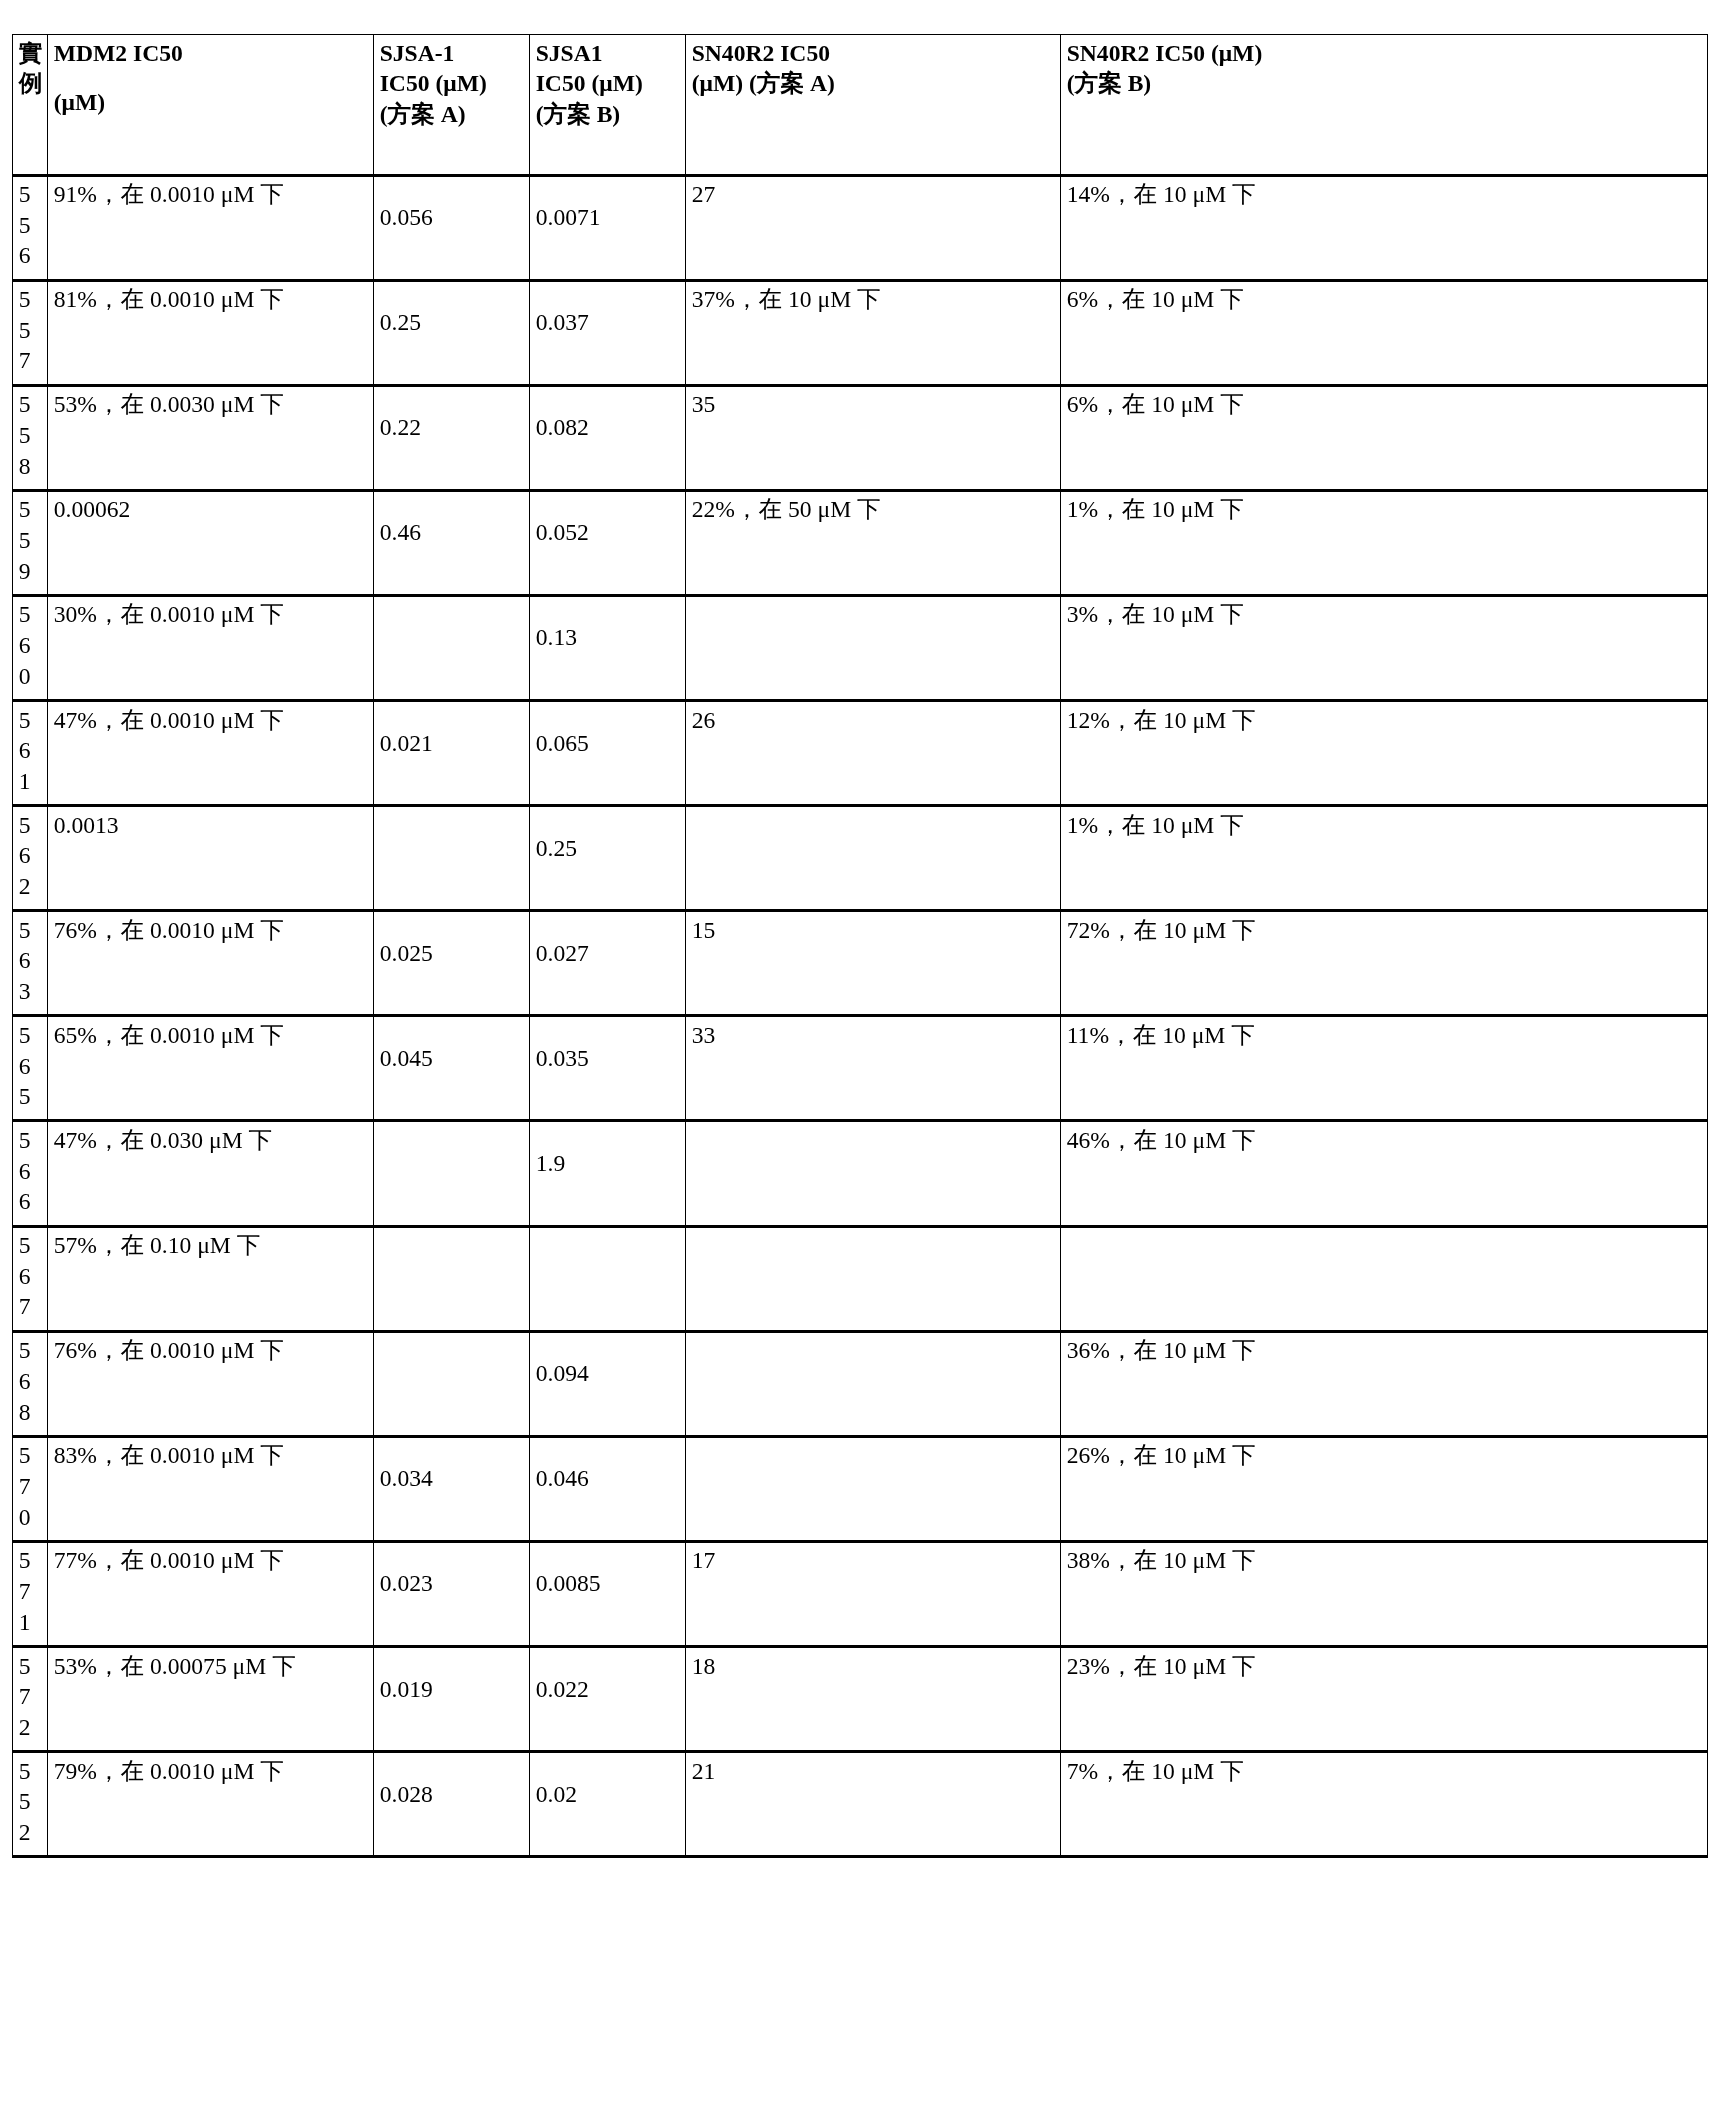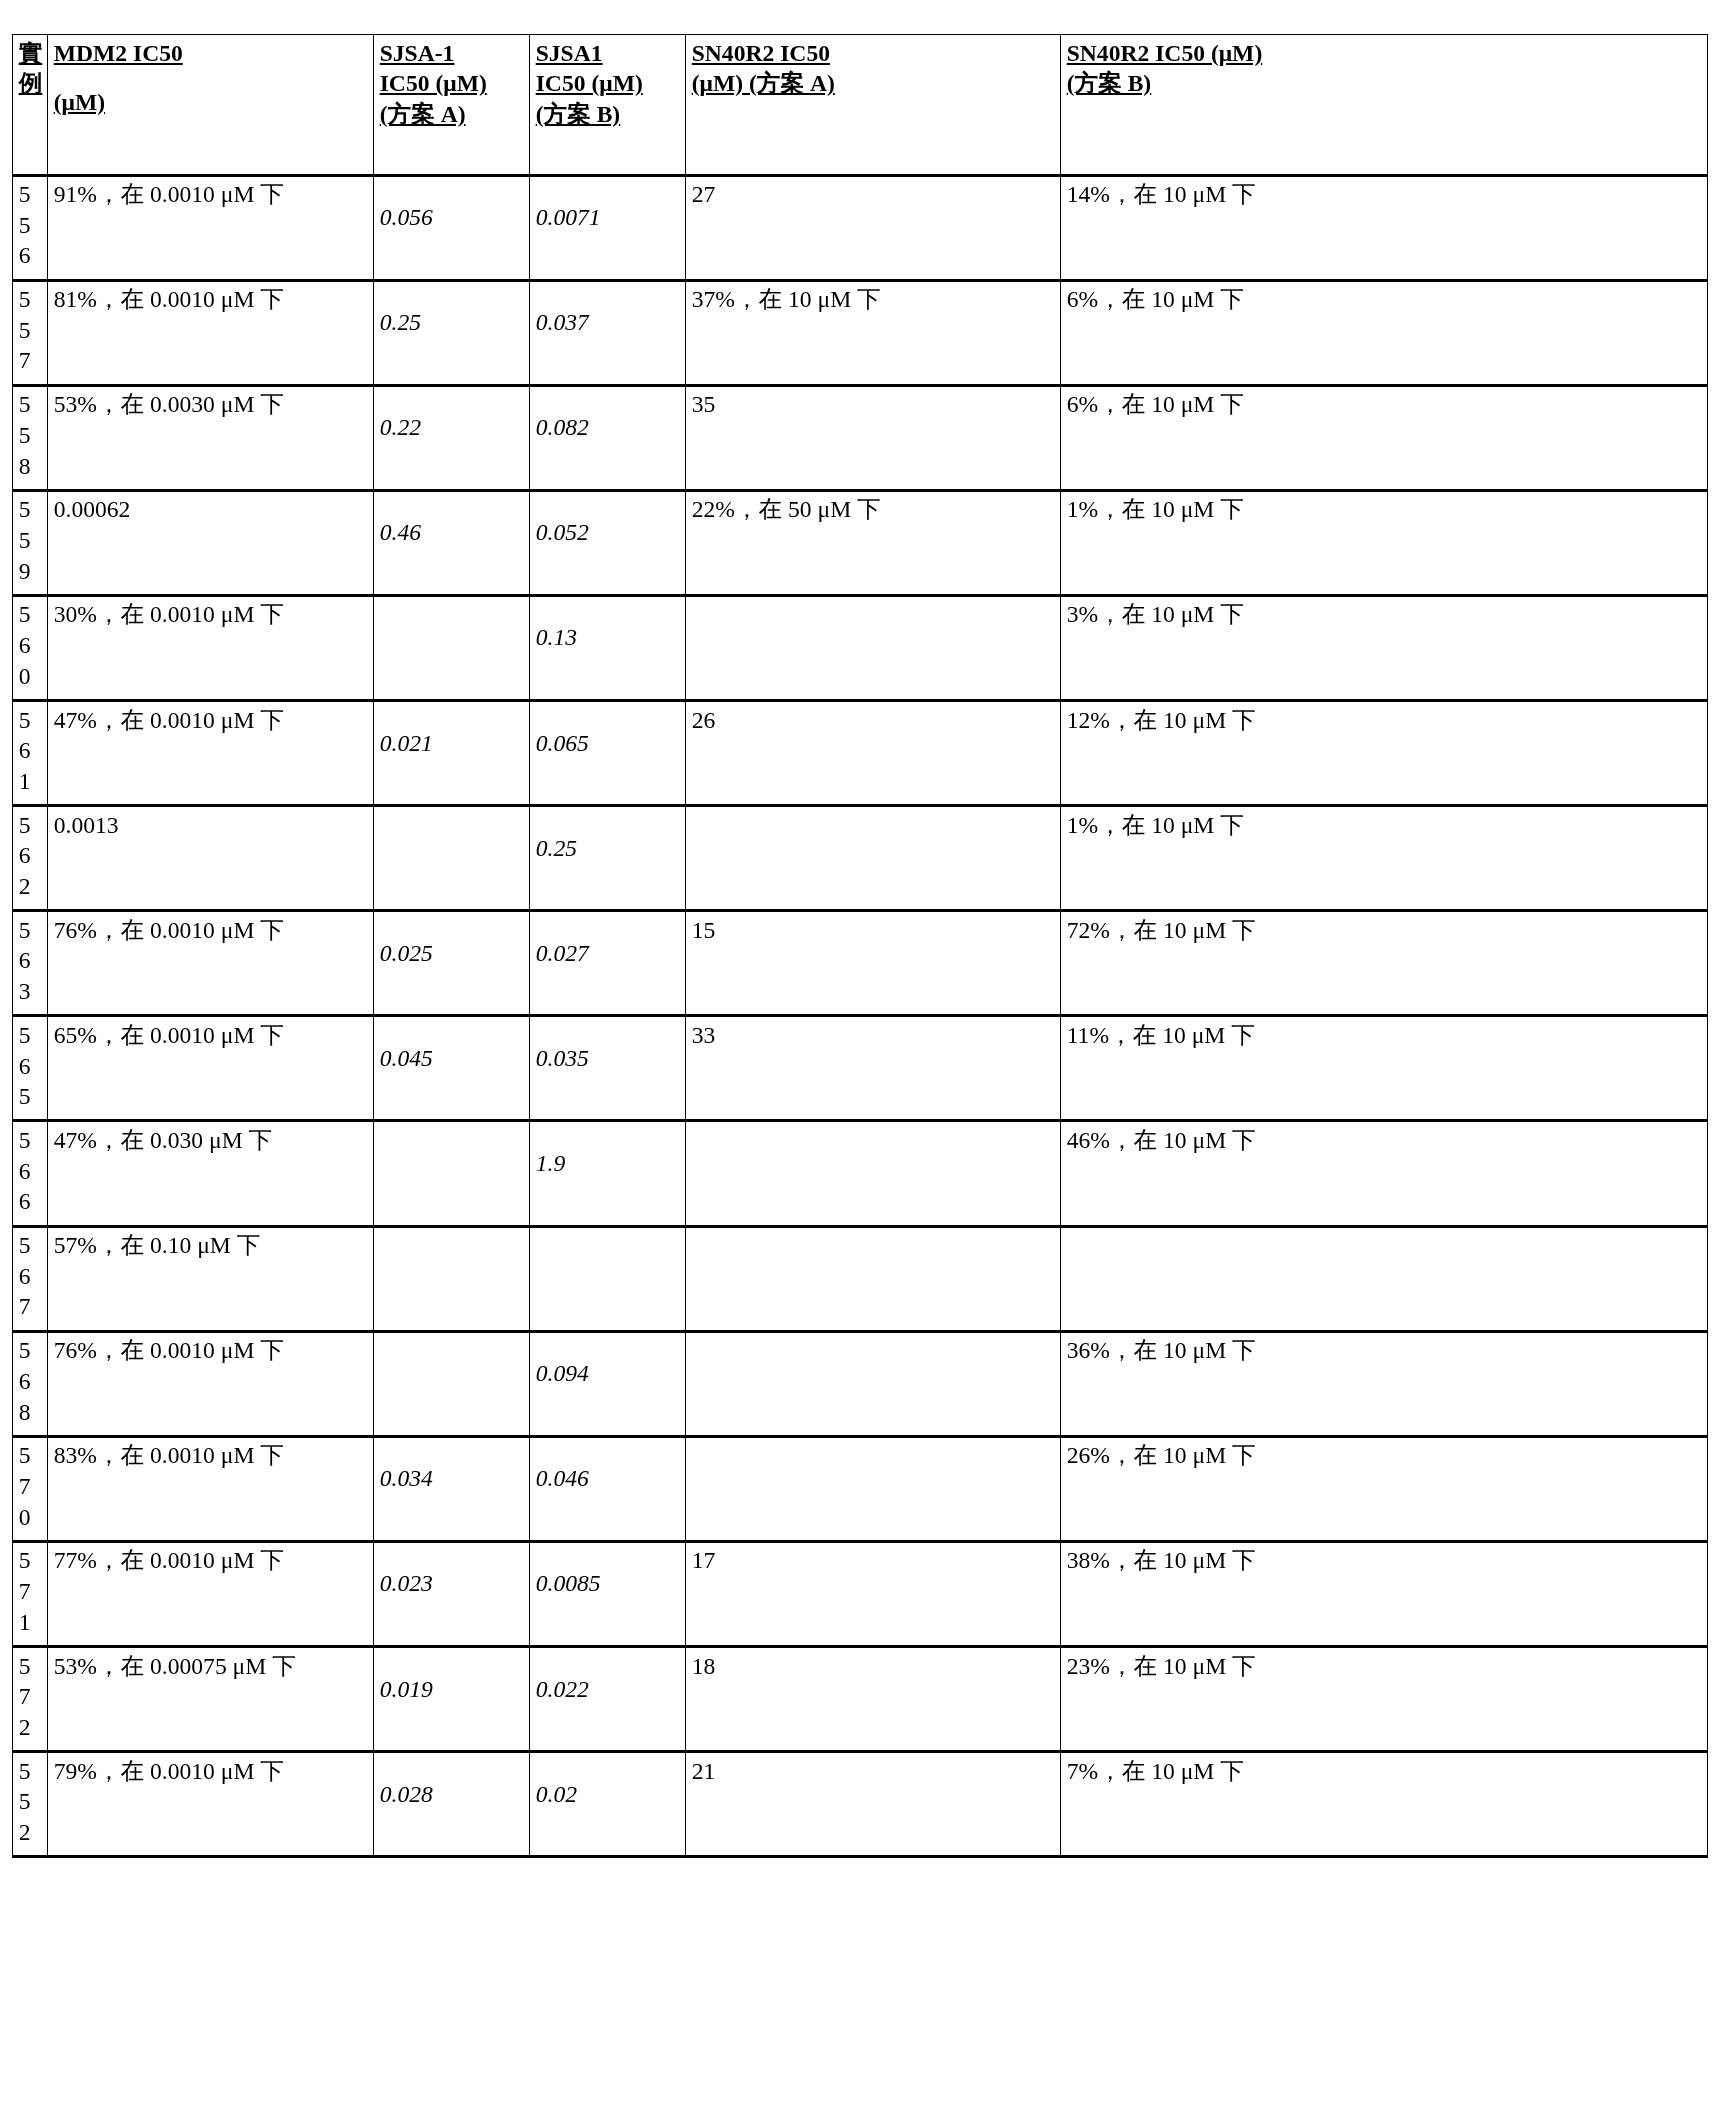--- a/index.html
+++ b/index.html
@@ -56,27 +56,26 @@
     border-bottom-width: 3.8px;
   }
   
   table.data-table th:not(:first-child),
   table.data-table td:not(:first-child) {
     border-left-width: 1.3px;
   }
   .cell-mid {
     display: block;
     padding-top: 23px;
-    font-style: italic;
   }
   .cell-top {
     display: block;
   }
   .empty-cell { display: block; min-height: 0.4px; }
-  .hdr-line { display: block; text-decoration: underline; }
+  .hdr-line { display: block; }
   .hdr-gap  { display: block; height: 18.6px; }
 </style>
 </head>
 <body>
 
 <div id="page">
   <table class="data-table">
     <colgroup>
       <col class="c-ex">
       <col class="c-mdm">

